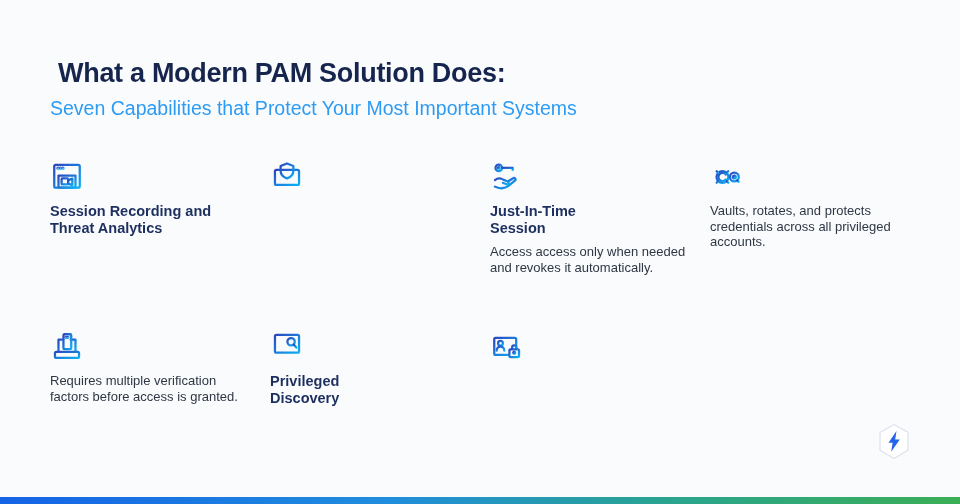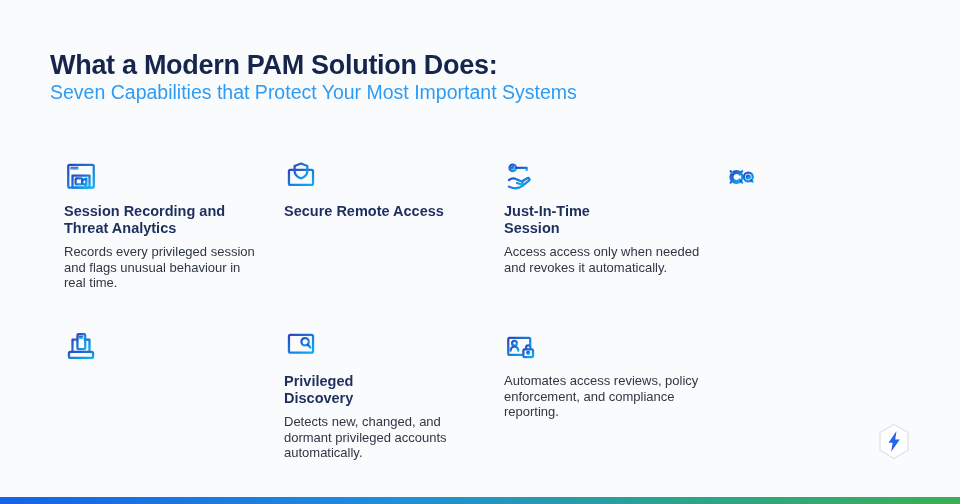--- a/index.html
+++ b/index.html
@@ -6,30 +6,30 @@
   html, body { margin: 0; padding: 0; }
   body {
     width: 960px; height: 504px;
     position: relative;
     background: #fafbfd;
     font-family: "Liberation Sans", "DejaVu Sans", sans-serif;
     overflow: hidden;
   }
   .header { position: absolute; left: 50px; top: 50px; }
   .page-title {
-    margin: 0;
+    margin: 8px;
     font-size: 27px; font-weight: 700; letter-spacing: -0.3px;
     color: #15254d;
   }
   .page-subtitle {
     font-size: 19.5px; font-weight: 500;
     color: #2e9bf3;
   }
   .grid {
-    position: absolute; left: 64px; top: 160px;
+    position: absolute; left: 50px; top: 160px;
     display: grid;
     grid-template-columns: repeat(4, 200px);
     column-gap: 20px;
     grid-auto-rows: 170px;
   }
   .card { width: 200px; }
   .card .icon-wrap { height: 34px; margin-bottom: 9px; }
   .card h3 {
     margin: 0 0 7px 0;
     font-size: 14.5px; line-height: 17px; font-weight: 700;
@@ -75,42 +75,40 @@
         <circle cx="7.4" cy="5.8" r="0.35" fill="url(#g1)"></circle>
         <circle cx="9.2" cy="5.8" r="0.35" fill="url(#g1)"></circle>
         <line x1="15" y1="5.8" x2="18.5" y2="5.8"></line>
         <rect x="6" y="11" width="12" height="8.5"></rect>
         <rect x="8.2" y="13" width="4.6" height="4.2" rx="0.5"></rect>
         <path d="M12.8 14.4 L15.8 13.1 V17.9 L12.8 16.6 Z"></path>
       </svg>
     </div>
     <h3>Session Recording and
 Threat Analytics</h3>
-    <p>Records every privileged session and flags unusual behaviour in real time.</p>
   </div>
 
   <div class="card">
     <div class="icon-wrap">
       <svg class="cap-icon" width="34" height="34" viewBox="0 0 24 24" fill="none" stroke="url(#g2)" stroke-width="1.6" stroke-linecap="round" stroke-linejoin="round">
         <defs>
             <linearGradient id="g2" x1="0%" y1="0%" x2="100%" y2="100%">
               <stop offset="0%" stop-color="#2b47c0"></stop>
               <stop offset="100%" stop-color="#0cb0f5"></stop>
             </linearGradient>
           </defs>
         <rect x="3.5" y="7" width="17" height="10.5" rx="1"></rect>
         <line x1="3.5" y1="14.8" x2="20.5" y2="14.8"></line>
         <line x1="12" y1="17.5" x2="12" y2="20"></line>
         <line x1="8" y1="20.5" x2="16" y2="20.5"></line>
         <path d="M12 2.5 L16.5 4.2 V7.5 C16.5 10.4 14.6 12 12 13 C9.4 12 7.5 10.4 7.5 7.5 V4.2 Z"></path>
         <line x1="12" y1="4" x2="12" y2="11.5"></line>
         <line x1="8.6" y1="7.6" x2="15.4" y2="7.6"></line>
       </svg>
     </div>
-    <h3>Secure Remote Access</h3>
   </div>
 
   <div class="card">
     <div class="icon-wrap">
       <svg class="cap-icon" width="34" height="34" viewBox="0 0 24 24" fill="none" stroke="url(#g3)" stroke-width="1.6" stroke-linecap="round" stroke-linejoin="round">
         <defs>
             <linearGradient id="g3" x1="0%" y1="0%" x2="100%" y2="100%">
               <stop offset="0%" stop-color="#2b47c0"></stop>
               <stop offset="100%" stop-color="#0cb0f5"></stop>
             </linearGradient>
@@ -146,20 +144,21 @@
         <line x1="4.6" y1="12" x2="3" y2="12"></line>
         <line x1="5.8" y1="15" x2="4.7" y2="16.1"></line>
         <line x1="8.8" y1="16.2" x2="8.8" y2="17.8"></line>
         <line x1="11.8" y1="15" x2="12.9" y2="16.1"></line>
         <line x1="13" y1="12" x2="14.2" y2="12"></line>
         <circle cx="17.2" cy="12" r="3.1"></circle>
         <circle cx="17.2" cy="12" r="1"></circle>
         <line x1="19.2" y1="14.4" x2="20.2" y2="15.4"></line>
       </svg>
     </div>
+    <p>Vaults, rotates, and protects credentials across all privileged accounts.</p>
   </div>
 
   <div class="card">
     <div class="icon-wrap">
       <svg class="cap-icon" width="34" height="34" viewBox="0 0 24 24" fill="none" stroke="url(#g5)" stroke-width="1.6" stroke-linecap="round" stroke-linejoin="round">
         <defs>
             <linearGradient id="g5" x1="0%" y1="0%" x2="100%" y2="100%">
               <stop offset="0%" stop-color="#2b47c0"></stop>
               <stop offset="100%" stop-color="#0cb0f5"></stop>
             </linearGradient>
@@ -168,20 +167,21 @@
         <path d="M18 15.5 V6.8 H14.6"></path>
         <rect x="9.5" y="3" width="5.5" height="10.5" rx="0.8"></rect>
         <circle cx="11.3" cy="5.2" r="0.35" fill="url(#g5)"></circle>
         <circle cx="12.7" cy="5.2" r="0.35" fill="url(#g5)"></circle>
         <rect x="3.5" y="15.5" width="17" height="4.2" rx="1"></rect>
         <line x1="6" y1="17.6" x2="8.2" y2="17.6"></line>
         <line x1="10.2" y1="17.6" x2="12.4" y2="17.6"></line>
         <line x1="14.4" y1="17.6" x2="16.6" y2="17.6"></line>
       </svg>
     </div>
+    <p>Requires multiple verification factors before access is granted.</p>
   </div>
 
   <div class="card">
     <div class="icon-wrap">
       <svg class="cap-icon" width="34" height="34" viewBox="0 0 24 24" fill="none" stroke="url(#g6)" stroke-width="1.6" stroke-linecap="round" stroke-linejoin="round">
         <defs>
             <linearGradient id="g6" x1="0%" y1="0%" x2="100%" y2="100%">
               <stop offset="0%" stop-color="#2b47c0"></stop>
               <stop offset="100%" stop-color="#0cb0f5"></stop>
             </linearGradient>
@@ -191,21 +191,20 @@
         <line x1="8" y1="19" x2="16" y2="19"></line>
         <line x1="6" y1="6.8" x2="13" y2="6.8"></line>
         <line x1="6" y1="9.4" x2="11.3" y2="9.4"></line>
         <line x1="6" y1="12" x2="10.8" y2="12"></line>
         <circle cx="14.9" cy="8.3" r="2.6"></circle>
         <line x1="16.7" y1="10.2" x2="18.6" y2="12.4"></line>
       </svg>
     </div>
     <h3>Privileged
 Discovery</h3>
-    <p>Detects new, changed, and dormant privileged accounts automatically.</p>
   </div>
 
   <div class="card">
     <div class="icon-wrap">
       <svg class="cap-icon" width="34" height="34" viewBox="0 0 24 24" fill="none" stroke="url(#g7)" stroke-width="1.6" stroke-linecap="round" stroke-linejoin="round">
         <defs>
             <linearGradient id="g7" x1="0%" y1="0%" x2="100%" y2="100%">
               <stop offset="0%" stop-color="#2b47c0"></stop>
               <stop offset="100%" stop-color="#0cb0f5"></stop>
             </linearGradient>
@@ -214,21 +213,20 @@
         <circle cx="7.4" cy="9.3" r="1.7"></circle>
         <path d="M4.7 14.6 C4.7 12.7 6.1 11.7 7.4 11.7 C8.7 11.7 10.1 12.7 10.1 14.6"></path>
         <line x1="12.2" y1="8.6" x2="16.4" y2="8.6"></line>
         <line x1="12.2" y1="11.2" x2="16.4" y2="11.2"></line>
         <path d="M15.6 13.6 V12.4 C15.6 10.3 18.6 10.3 18.6 12.4 V13.6"></path>
         <rect x="13.7" y="13.6" width="6.8" height="5.6" rx="0.9" fill="#fafbfd"></rect>
         <circle cx="17.1" cy="16.1" r="0.7" fill="url(#g7)"></circle>
         <line x1="17.1" y1="16.8" x2="17.1" y2="17.8"></line>
       </svg>
     </div>
-    <p>Automates access reviews, policy enforcement, and compliance reporting.</p>
   </div>
 
 </div>
 
 <div class="brand-logo">
   <svg width="34" height="37" viewBox="0 0 34 37">
     <polygon points="17,1.5 31,9.5 31,27 17,35.5 3,27 3,9.5" fill="#ffffff" stroke="#e0e4ee" stroke-width="1.4"></polygon>
     <path d="M19.5 8 L11.5 19.8 H15.6 L14.2 28.8 L22.8 16.4 H18.2 Z" fill="#2563eb"></path>
   </svg>
 </div>

